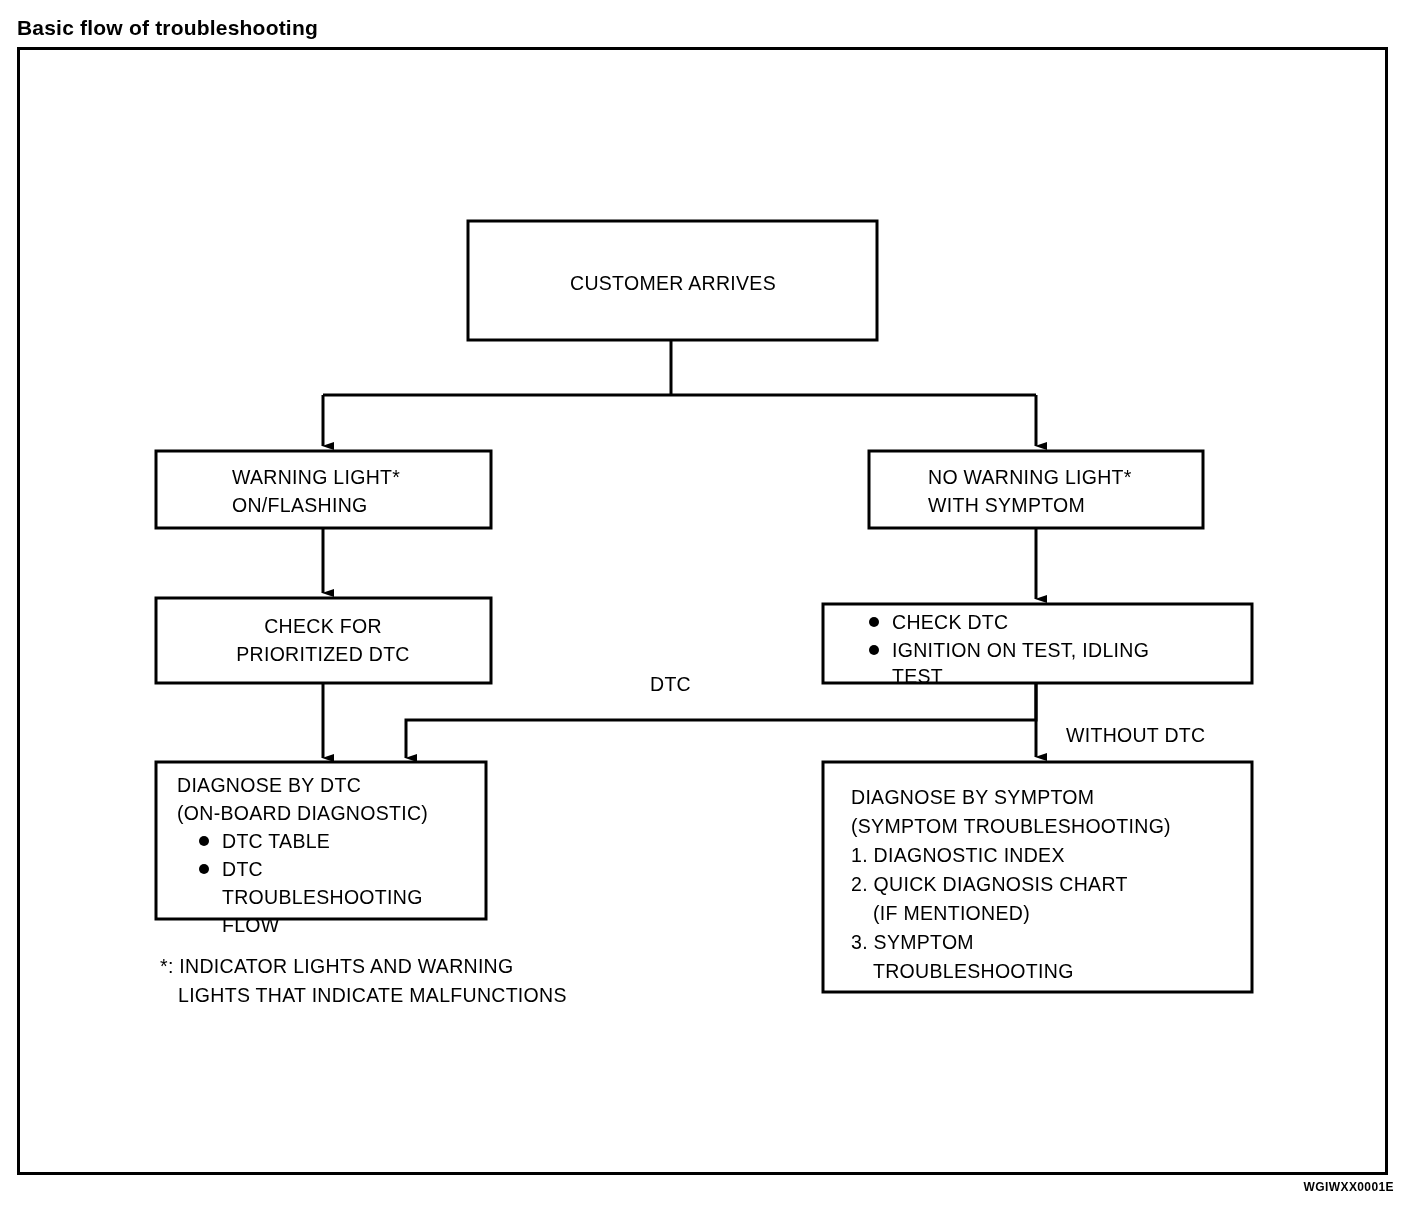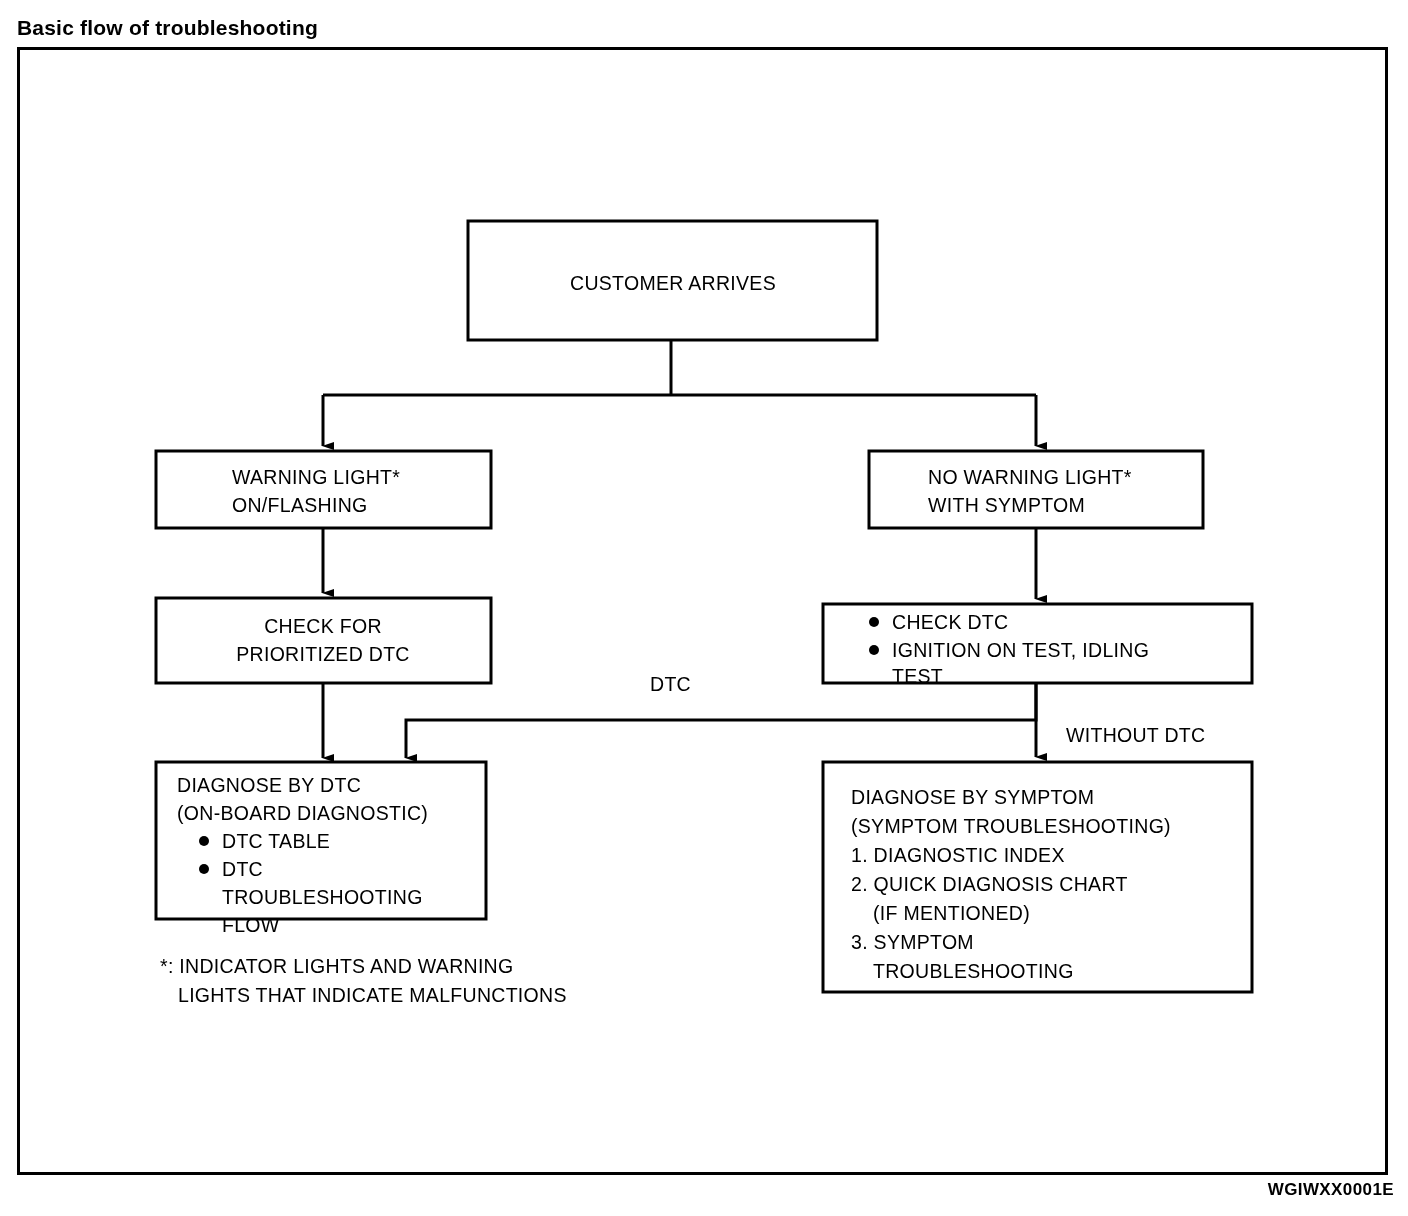--- a/index.html
+++ b/index.html
@@ -67,21 +67,21 @@
     font-family: "Liberation Sans", sans-serif;
     font-size: 19.5px;
     fill: #000000;
     letter-spacing: 0.3px;
   }
   .bullet-dot { fill: #000000; }
   #figure-code {
     position: absolute;
     right: 14px;
     top: 1180px;
-    font-size: 17px;
+    font-size: 12px;
     font-weight: bold;
     letter-spacing: 0.4px;
     white-space: nowrap;
   }
 </style>
 </head>
 <body>
 
 <div id="page-title">Basic flow of troubleshooting</div>
 

